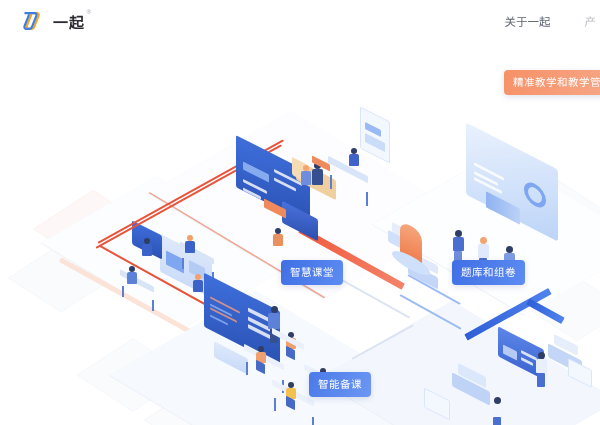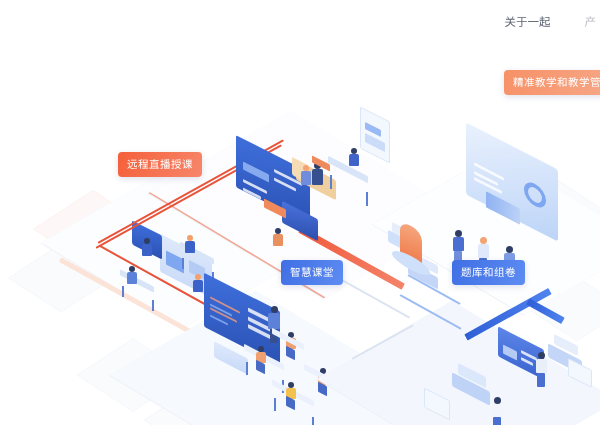--- a/index.html
+++ b/index.html
@@ -122,20 +122,31 @@
   .tag.orange2:after { border-top-color:#f79d78; }
   .tag.blue    { background:linear-gradient(115deg,#3f6fe4,#5d8cf2); }
   .tag.blue:after { border-top-color:#4a7bea; }
   .tag.blue2   { background:linear-gradient(115deg,#4a7ae8,#6d97f4); }
   .tag.blue2:after { border-top-color:#5585ee; }
 </style>
 </head>
 <body>
 
 <div class="header">
+  <div class="brand">
+    <span class="logo-mark">
+      <svg width="24" height="24" viewBox="0 0 24 24">
+        <path d="M5.6 4.2h9.3c1.4 0 2.2 1.2 1.7 2.5l-4.3 11c-.5 1.3-1.7 2.2-3 2.2H6.6c-1.5 0-2.4-1.3-1.9-2.7l4.3-10.9" fill="none" stroke="#f5a623" stroke-width="2.2" stroke-linecap="round" stroke-linejoin="round"></path>
+        <path d="M3.4 4.2h9.3c1.4 0 2.2 1.2 1.7 2.5l-4.3 11c-.5 1.3-1.7 2.2-3 2.2H4.4c-1.5 0-2.4-1.3-1.9-2.7L6.8 6.3" fill="none" stroke="#3f7be0" stroke-width="2.2" stroke-linecap="round" stroke-linejoin="round"></path>
+      </svg>
+    </span>
+    <span class="brand-name">
+      <span>一起</span><span class="tm">®</span>
+    </span>
+  </div>
 
   <nav class="nav">
     <div class="nav-item">
       <span>关于一起</span>
     </div>
     <div class="nav-item cut">
       <span>产</span>
     </div>
   </nav>
 </div>
@@ -341,27 +352,27 @@
   </div>
 
   <div class="iso" style="left:400px;top:184px;width:22px;height:34px;transform:skewY(27deg);background:linear-gradient(170deg,#f6a87f,#ef7b4b);border-radius:10px 10px 4px 4px;"></div>
   <div class="iso" style="left:392px;top:214px;width:38px;height:14px;transform:skewY(27deg);background:#cfe0fa;border-radius:50%;"></div>
 
   <div class="person" style="left:378px;top:386px;">
     
     
   </div>
 
-  <div class="tag orange" style="left:118px;top:110px;">
-    <span>远程直播授课</span>
-  </div>
   <div class="tag orange2" style="left:504px;top:28px;">
     <span>精准教学和教学管理</span>
   </div>
   <div class="tag blue" style="left:452px;top:218px;">
     <span>题库和组卷</span>
   </div>
   <div class="tag blue" style="left:281px;top:218px;">
     <span>智慧课堂</span>
   </div>
+  <div class="tag blue2" style="left:309px;top:330px;">
+    <span>智能备课</span>
+  </div>
 
  </div>
 </div>
 
 </body></html>

